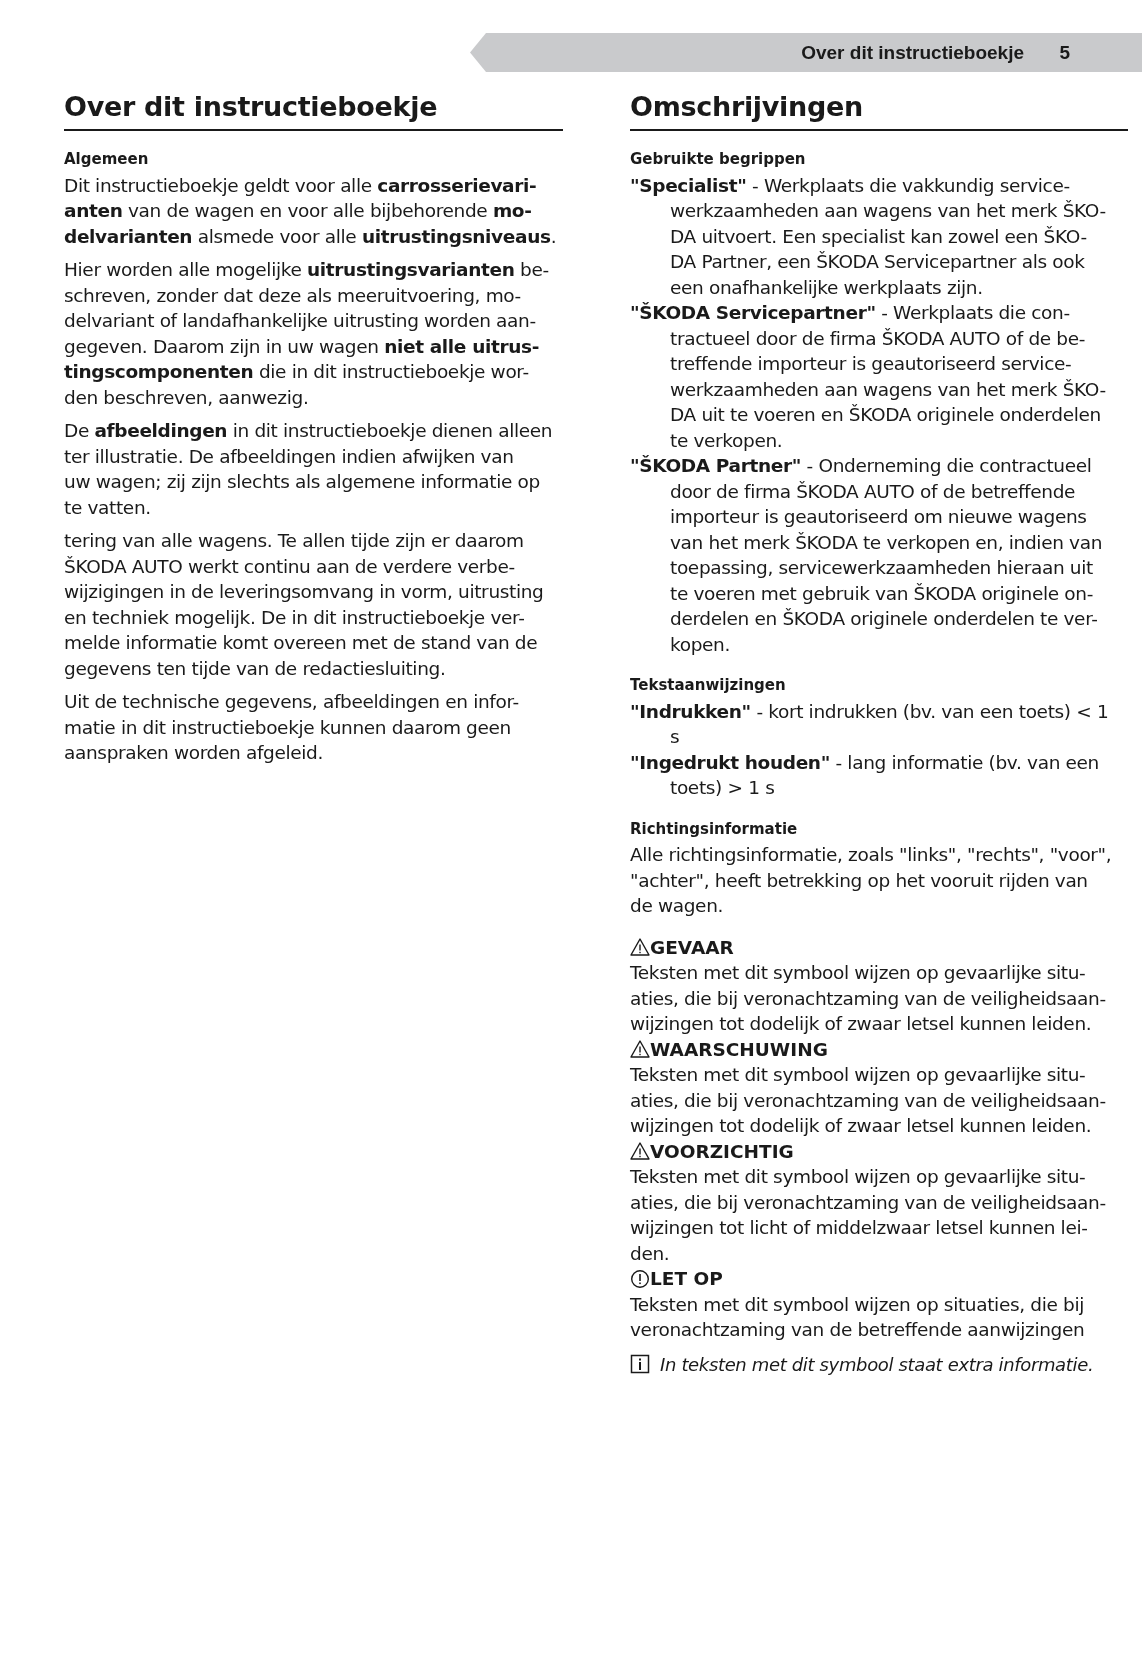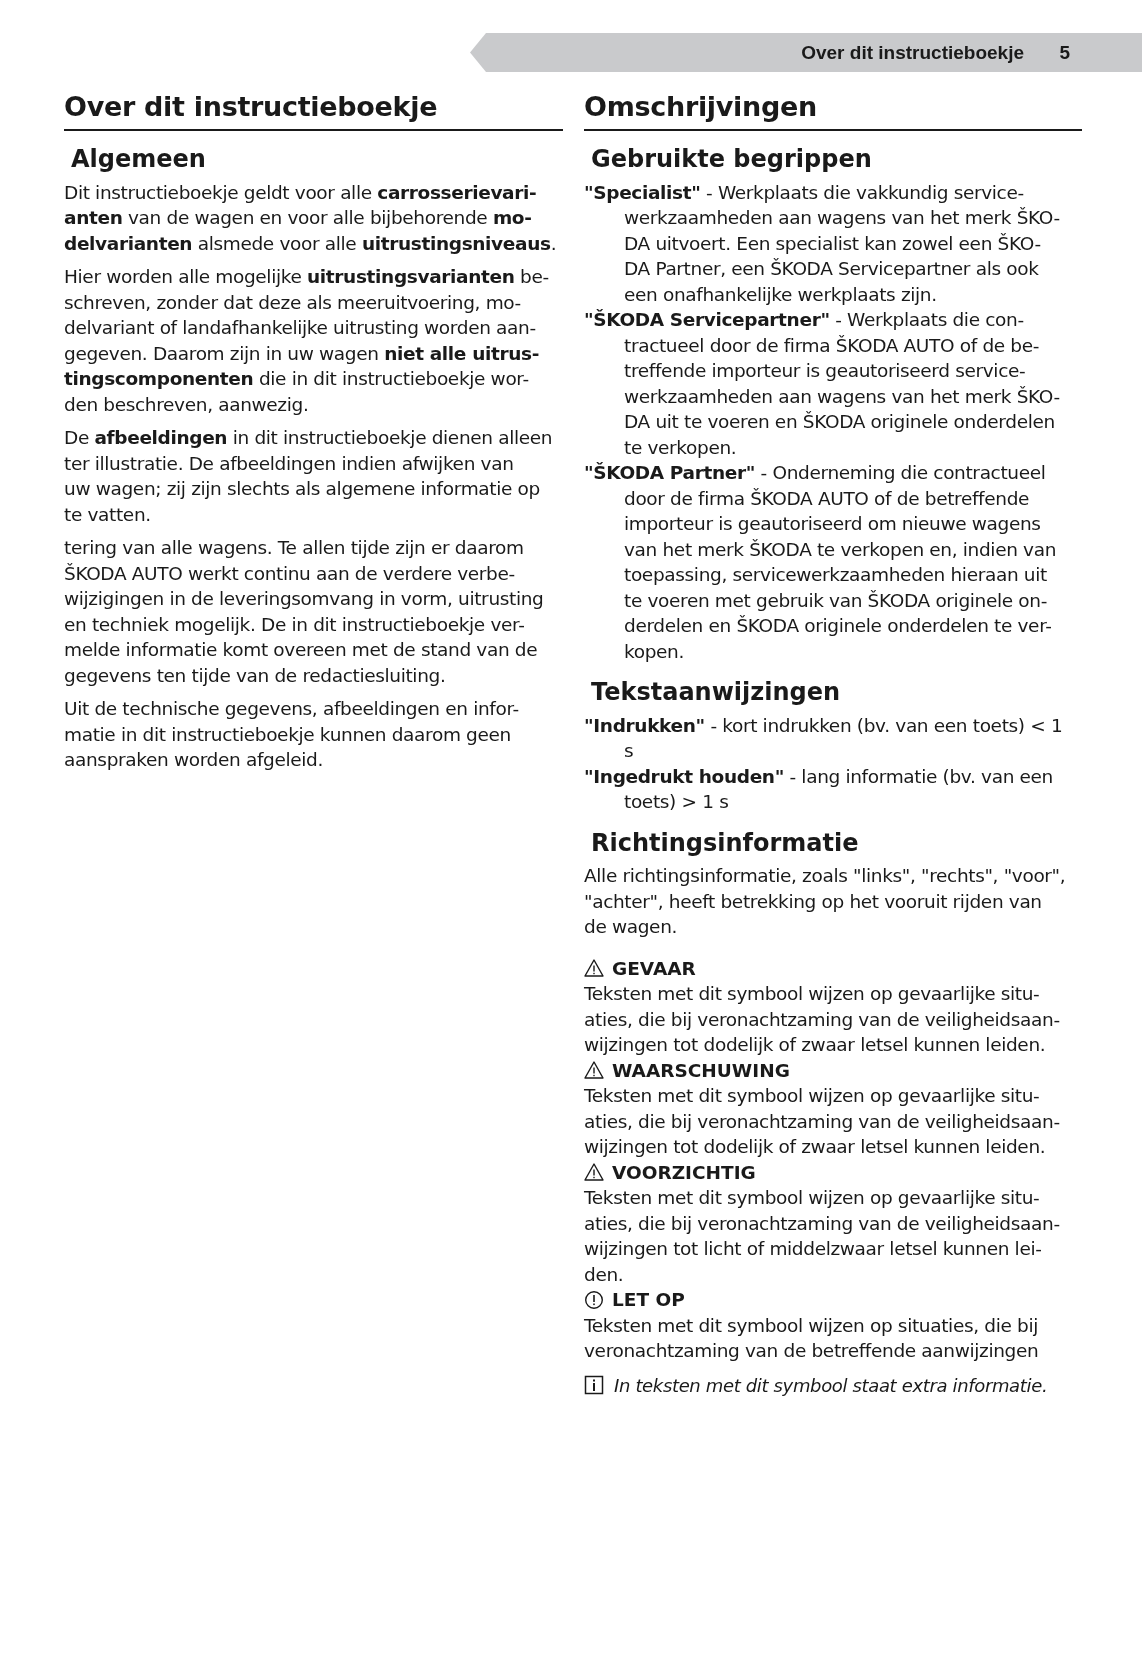--- a/index.html
+++ b/index.html
@@ -15,34 +15,34 @@
   .header-title {
     position: absolute; top: 33px; right: 118px; height: 39px; line-height: 39px;
     font-family: "Liberation Sans", sans-serif; font-weight: bold; font-size: 19px; color: #1a1a1a;
   }
   .header-page {
     position: absolute; top: 33px; right: 72px; height: 39px; line-height: 39px;
     font-family: "Liberation Sans", sans-serif; font-weight: bold; font-size: 19px; color: #1a1a1a;
   }
   .col { position: absolute; top: 88px; }
   .col-left { left: 64px; width: 499px; }
-  .col-right { left: 584px; width: 498px; }
+  .col-right { left: 630px; width: 498px; }
   .h1 {
     font-family: "DejaVu Sans", sans-serif; font-weight: bold; font-size: 27px;
     letter-spacing: -0.3px; height: 38px; line-height: 38px; margin: 0;
     border-bottom: 2px solid #1a1a1a; padding-bottom: 3px;
   }
   .section { margin-top: 16px; }
   .section.first { margin-top: 16px; }
-  .h2 { font-weight: bold; font-size: 24px; line-height: 25.5px; margin: 7px; }
+  .h2 { font-weight: bold; font-size: 15px; line-height: 25.5px; margin: 0; }
   .para { margin: 0 0 8px 0; }
   .line { white-space: nowrap; font-size: 18.5px; line-height: 25.5px; letter-spacing: -0.35px; }
   .line b { font-weight: bold; }
   .line.indent { padding-left: 40px; }
-  .notice-title { font-weight: bold; font-size: 18.5px; line-height: 25.5px; display: flex; align-items: center; gap: 8px; margin-top: 9px; }
+  .notice-title { font-weight: bold; font-size: 18.5px; line-height: 25.5px; display: flex; align-items: center; margin-top: 9px; }
   .notice-title:first-child { margin-top: 0; }
   .ico { display: inline-block; width: 20px; height: 20px; flex: 0 0 20px; }
   .info-line { display: flex; align-items: center; gap: 10px; margin-top: 9px; white-space: nowrap; font-size: 18px; line-height: 25.5px; letter-spacing: -0.35px; font-style: italic; }
 </style>
 </head>
 <body>
 
 <div class="header-band"></div>
 <div class="header-title">Over dit instructieboekje</div>
 <div class="header-page">5</div>

